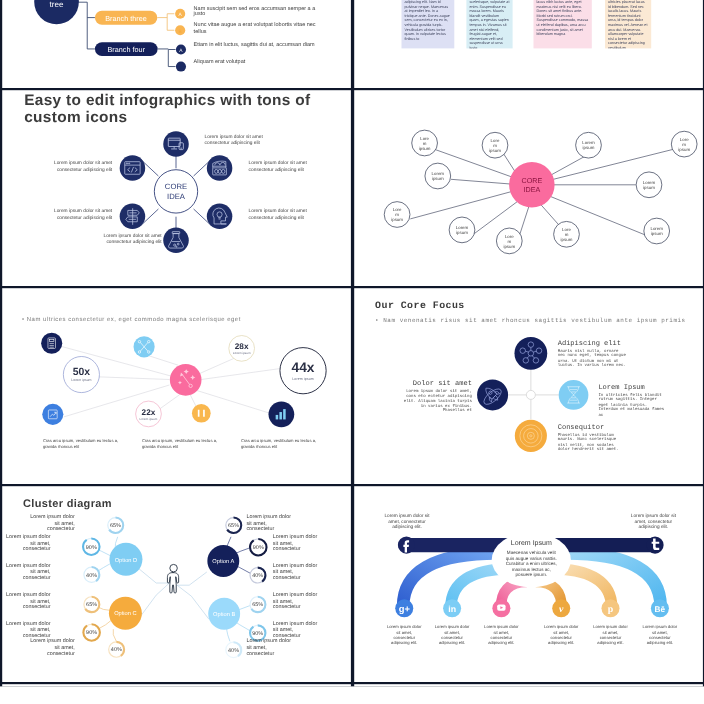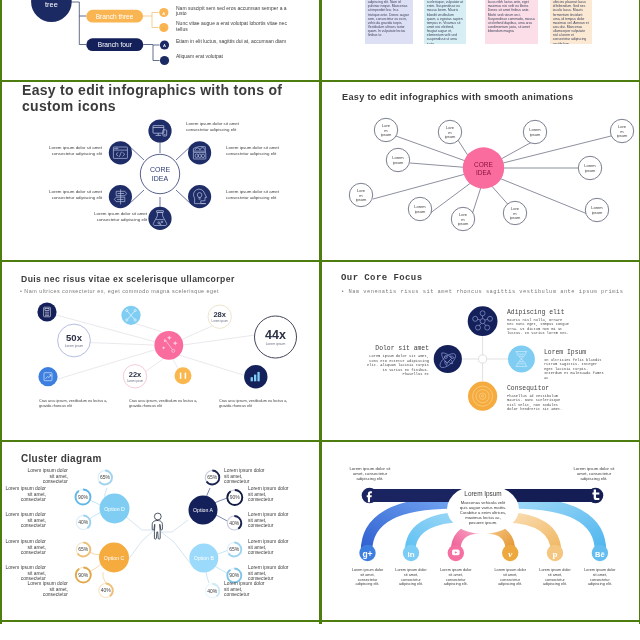--- a/index.html
+++ b/index.html
@@ -1,18 +1,18 @@
 <!DOCTYPE html>
 <html><head>
 <meta charset="utf-8">
 <style>
   html,body{margin:0;padding:0;}
   body{width:640px;height:640px;overflow:hidden;background:#ffffff;
        font-family:"Liberation Sans",sans-serif;}
-  .page{position:relative;width:640px;height:624px;background:#4d7c0f;overflow:hidden;}
+  .page{position:relative;width:640px;height:624px;background:#0f172a;overflow:hidden;}
   .cell{position:absolute;background:#fff;overflow:hidden;}
   .cell > *{margin-left:2px;}
   svg{display:block;}
   .txtcards{position:absolute;left:0;top:0;width:316px;height:176px;}
   .txtcard{position:absolute;top:98px;height:44px;overflow:hidden;}
   
   .txtcard > span{display:block;position:absolute;left:0;top:0px;width:400%;padding:0 11px;box-sizing:border-box;
            font-size:13.5px;line-height:16.6px;color:#3a3f59;transform:scale(0.25);transform-origin:0 0;}
   .tc1{left:41px;width:48px;background:#dde0f4;}
   .tc2{left:100px;width:42px;background:#d8eef5;}
@@ -173,21 +173,20 @@
       </g>
     </svg>
     <div class="ci-lbl" style="left:182px;top:39px;text-align:left;width:66px;">Lorem ipsum dolor sit amet consectetur adipiscing elit</div>
     <div class="ci-lbl" style="left:222px;top:63px;text-align:left;width:66px;">Lorem ipsum dolor sit amet consectetur adipiscing elit</div>
     <div class="ci-lbl" style="left:222px;top:107px;text-align:left;width:66px;">Lorem ipsum dolor sit amet consectetur adipiscing elit</div>
     <div class="ci-lbl" style="left:77px;top:129px;text-align:right;width:66px;">Lorem ipsum dolor sit amet consectetur adipiscing elit</div>
     <div class="ci-lbl" style="left:32px;top:107px;text-align:right;width:66px;">Lorem ipsum dolor sit amet consectetur adipiscing elit</div>
     <div class="ci-lbl" style="left:32px;top:63px;text-align:right;width:66px;">Lorem ipsum dolor sit amet consectetur adipiscing elit</div>
   </div>
   <div class="cell" style="left:322px;top:82px;width:317px;height:178px;">
-    <div class="stitle" style="left:18px;top:10px;font-size:9.2px;letter-spacing:0.3px;">Easy to edit infographics with smooth animations</div>
     <svg width="316" height="176" viewBox="0 0 316 176">
       <g stroke="#40475e" stroke-width="0.6" fill="none">
         <line x1="69.0" y1="53" x2="150.0" y2="82"></line>
         <line x1="132.0" y1="55" x2="150.0" y2="83"></line>
         <line x1="217.0" y1="55" x2="168.0" y2="82"></line>
         <line x1="291" y1="53" x2="171" y2="83"></line>
         <line x1="86.0" y1="81" x2="149.0" y2="86"></line>
         <line x1="254.0" y1="86" x2="171.0" y2="86"></line>
         <line x1="49.0" y1="117" x2="149.0" y2="90"></line>
         <line x1="105.0" y1="132" x2="152.0" y2="97"></line>
@@ -256,21 +255,20 @@
         <text x="273.0" y="127.3" text-anchor="middle" font-size="4" fill="#3d3d3d">Lorem</text>
         <text x="273.0" y="131.9" text-anchor="middle" font-size="4" fill="#3d3d3d">ipsum</text>
       </g>
       <circle cx="159.5" cy="86" r="20.7" fill="#fa6b9e"></circle>
       <text x="159.5" y="84.5" text-anchor="middle" font-size="6.5" fill="#8c1440">CORE</text>
       <text x="159.5" y="92.5" text-anchor="middle" font-size="6.5" fill="#8c1440">IDEA</text>
     </svg>
   </div>
 
   <div class="cell" style="left:2px;top:262px;width:317px;height:178px;">
-    <div class="stitle" style="left:17px;top:12px;font-size:8.6px;letter-spacing:0.42px;">Duis nec risus vitae ex scelerisque ullamcorper</div>
     <div class="sbullet" style="left:16px;top:26px;">•&nbsp;<span>Nam ultrices consectetur ex, eget commodo magna scelerisque eget</span></div>
     <svg width="316" height="176" viewBox="0 0 316 176">
       <g stroke="#d7d7de" stroke-width="0.55" fill="none">
         <line x1="52" y1="53" x2="152" y2="80"></line>
         <line x1="70" y1="80" x2="150" y2="83"></line>
         <line x1="54" y1="117" x2="150" y2="88"></line>
         <line x1="130" y1="61" x2="158" y2="70"></line>
         <line x1="131" y1="117" x2="159" y2="97"></line>
         <line x1="179" y1="117" x2="169" y2="97"></line>
         <line x1="215" y1="61" x2="172" y2="80"></line>

